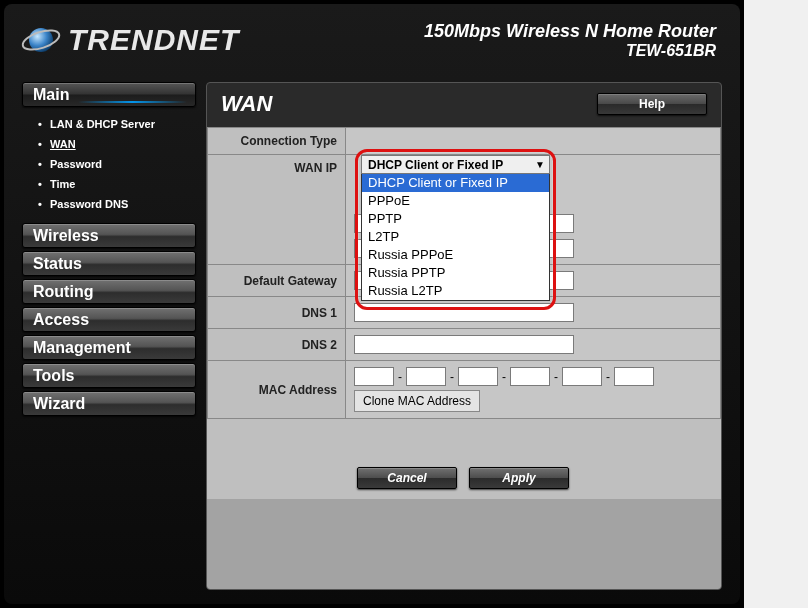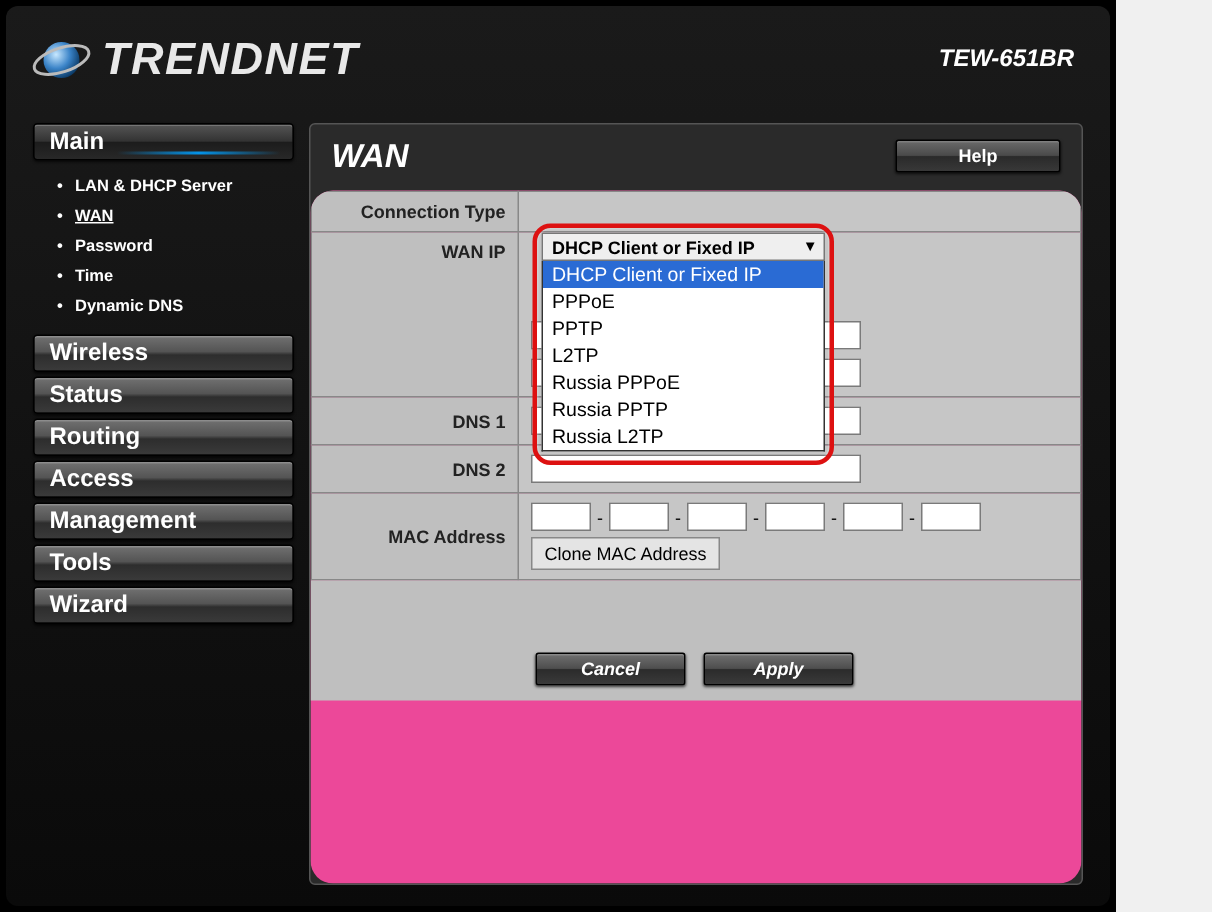--- a/index.html
+++ b/index.html
@@ -130,24 +130,23 @@
     background: linear-gradient(to bottom, #6a6a6a 0%, #4a4a4a 48%, #2a2a2a 52%, #383838 100%);
     color: #fff;
     border: 1px solid #000;
     border-radius: 2px;
     width: 110px; height: 22px;
     font-size: 12px; font-weight: bold;
     cursor: pointer;
     box-shadow: inset 0 1px 0 rgba(255,255,255,0.15), 0 1px 2px rgba(0,0,0,0.7);
   }
   .form-area {
-    background: #ec4899;
+    background: #a3a3a3;
     flex:1;
     overflow:auto;
-    border-radius:15px;
   }
   table.form {
     width: 100%;
     border-collapse: collapse;
   }
   table.form td {
     border: 1px solid #888;
     padding: 6px 8px;
     font-size: 12px;
     vertical-align: middle;
@@ -259,36 +258,37 @@
                 <stop offset="100%" stop-color="#0b3a66"></stop>
               </radialGradient>
             </defs>
             <circle cx="21" cy="21" r="12" fill="url(#g1)"></circle>
             <ellipse cx="21" cy="21" rx="19" ry="8" fill="none" stroke="#bbb" stroke-width="2" transform="rotate(-18 21 21)"></ellipse>
           </svg>
         </span>
         <span class="logo-text">TRENDNET</span>
       </div>
       <div class="prod-title">
+        <div class="line1">150Mbps Wireless N Home Router</div>
         <div class="line2">TEW-651BR</div>
       </div>
     </div>
 
     <div class="body">
 
       <div class="sidebar">
         <div class="sb-head active">
           <span>Main</span>
         </div>
         <div class="sb-sub">
           <a><span>LAN &amp; DHCP Server</span></a>
           <a class="current"><span>WAN</span></a>
           <a><span>Password</span></a>
           <a><span>Time</span></a>
-          <a><span>Dynamic DNS</span></a>
+          <a><span>Password DNS</span></a>
         </div>
         <div class="sb-head">
             <span>Wireless</span>
           </div>
         <div class="sb-head">
             <span>Status</span>
           </div>
         <div class="sb-head">
             <span>Routing</span>
           </div>
@@ -322,20 +322,26 @@
             <tr>
               <td class="label" style="height:110px; vertical-align:top; padding-top:6px;">WAN IP</td>
               <td class="field" style="vertical-align:bottom;">
                 <div style="display:flex; flex-direction:column; gap:6px; align-items:flex-start;">
                   <input class="text w-long" style="">
                   <input class="text w-long" style="">
                 </div>
               </td>
             </tr>
             <tr>
+              <td class="label">Default Gateway</td>
+              <td class="field">
+                <input class="text w-long" style="">
+              </td>
+            </tr>
+            <tr>
               <td class="label">DNS 1</td>
               <td class="field">
                 <input class="text w-long" style="">
               </td>
             </tr>
             <tr>
               <td class="label">DNS 2</td>
               <td class="field">
                 <input class="text w-long" style="">
               </td>

